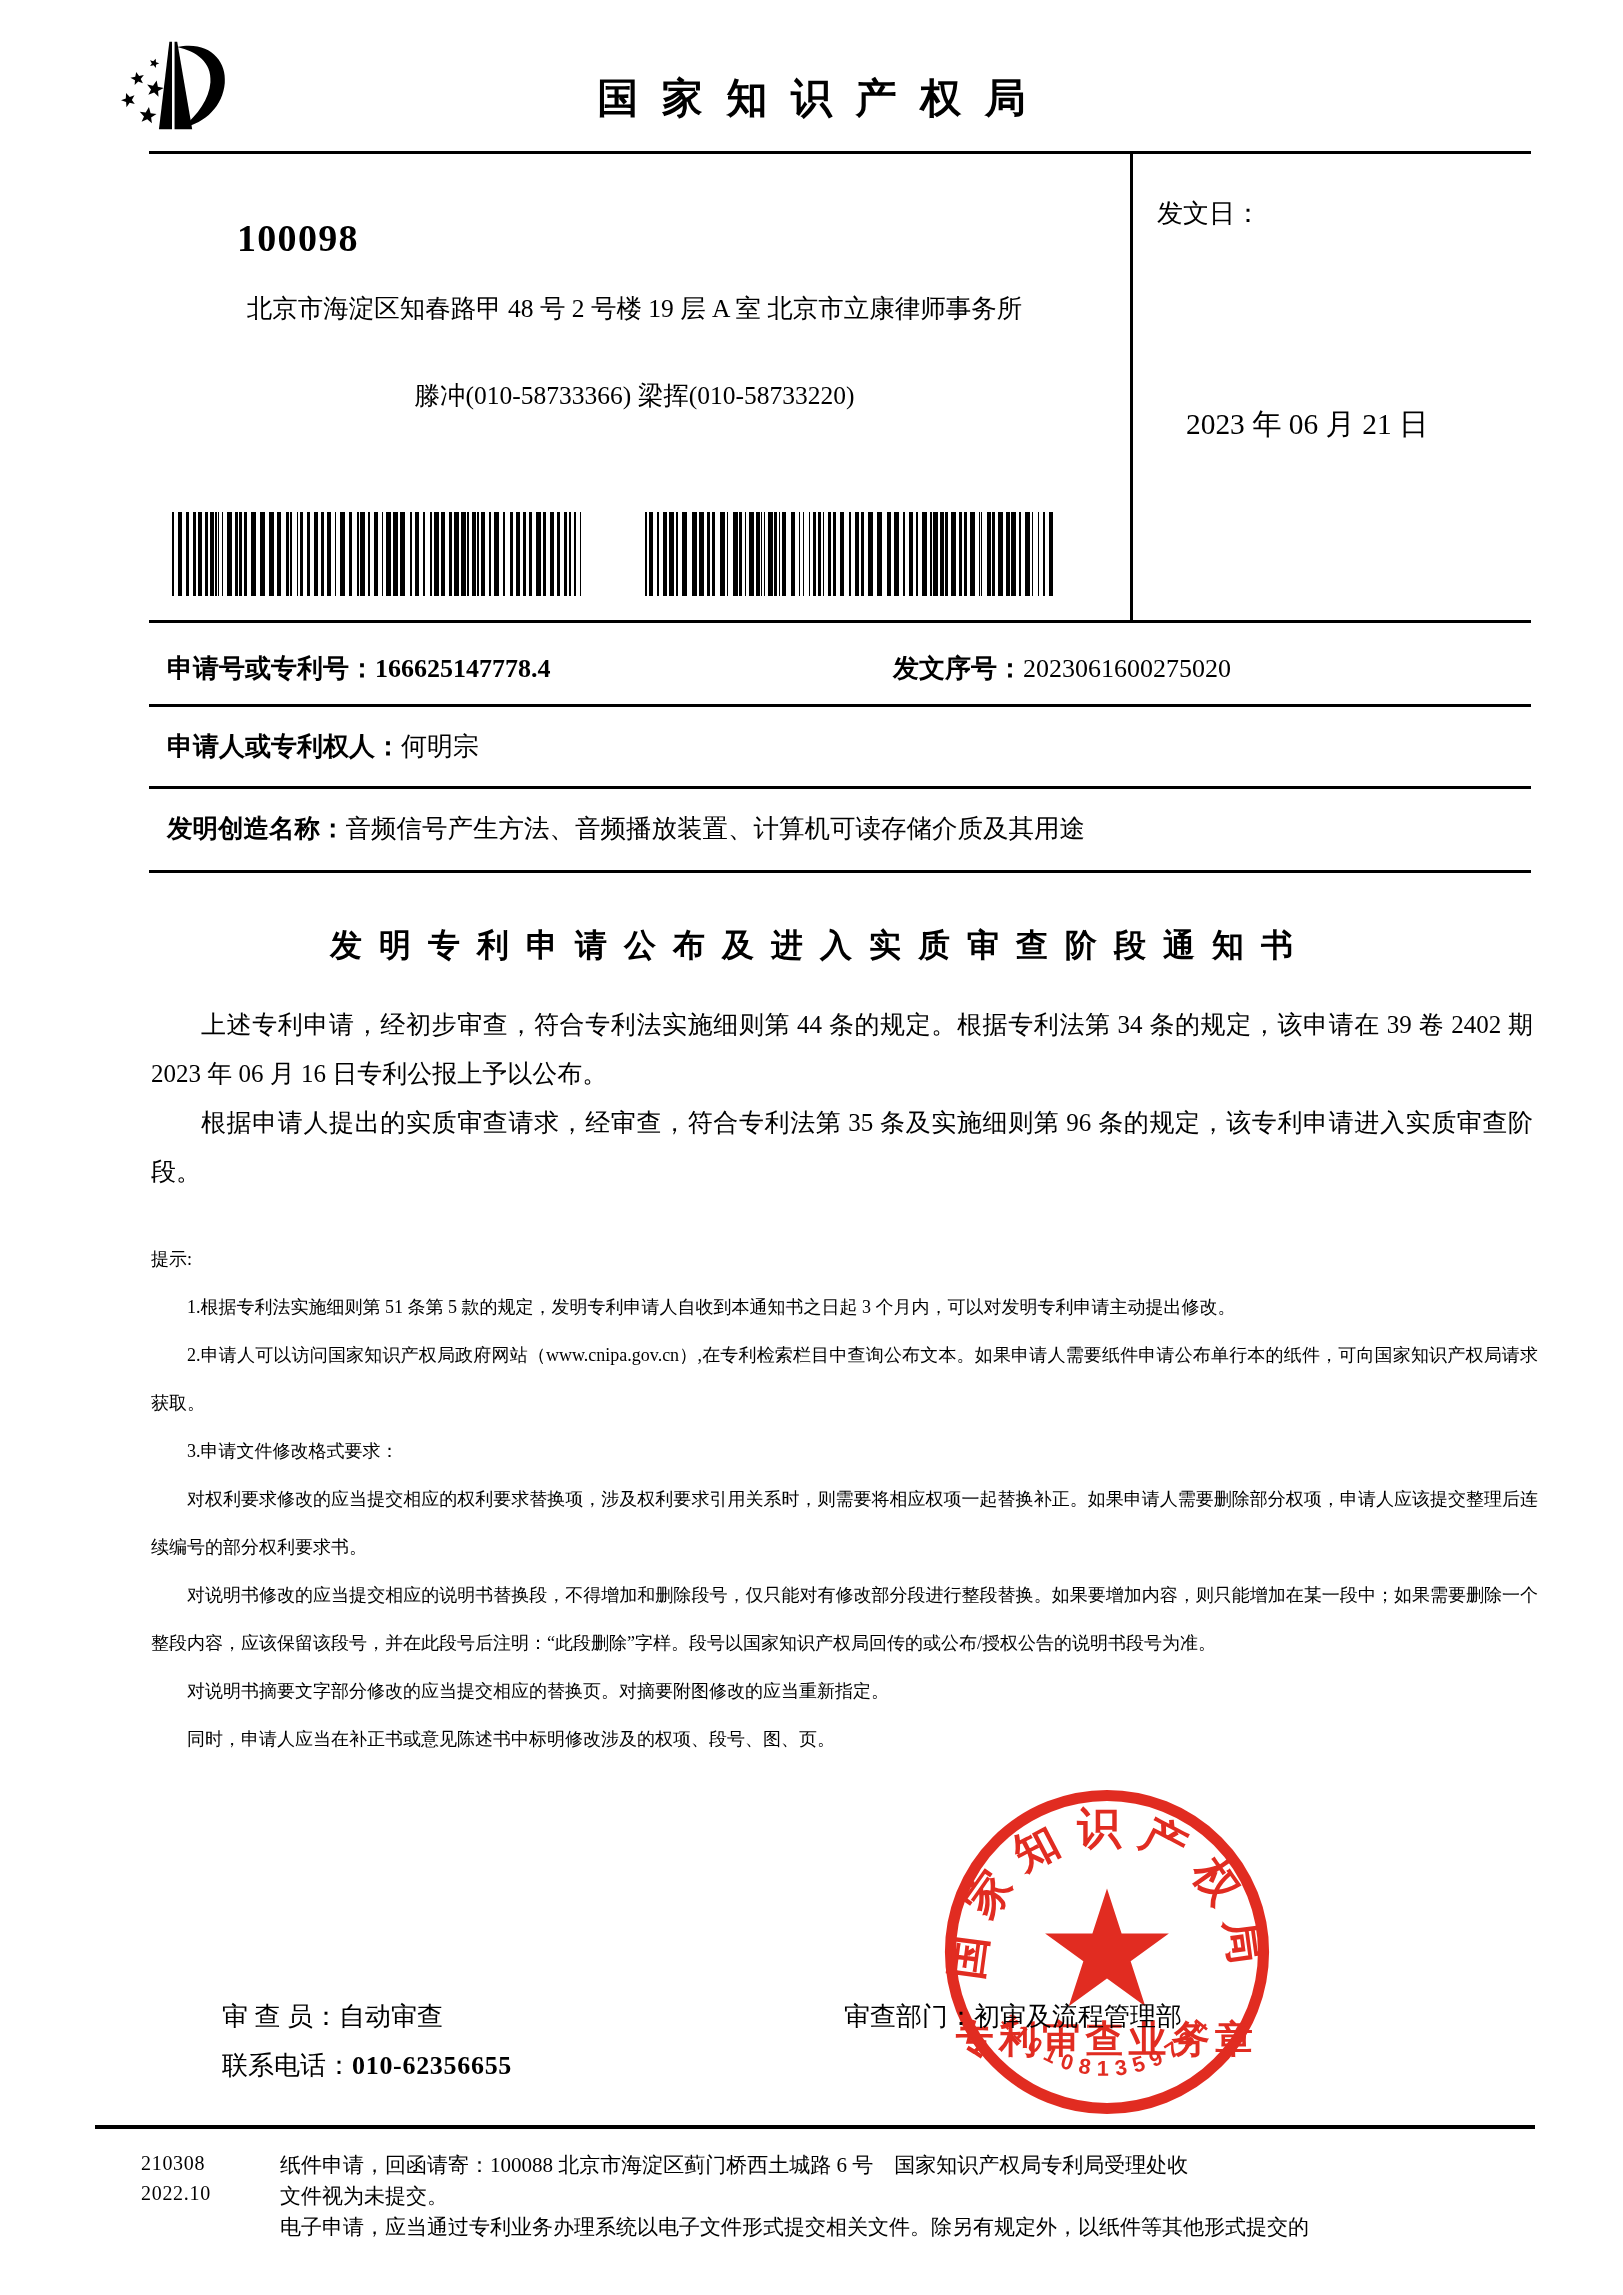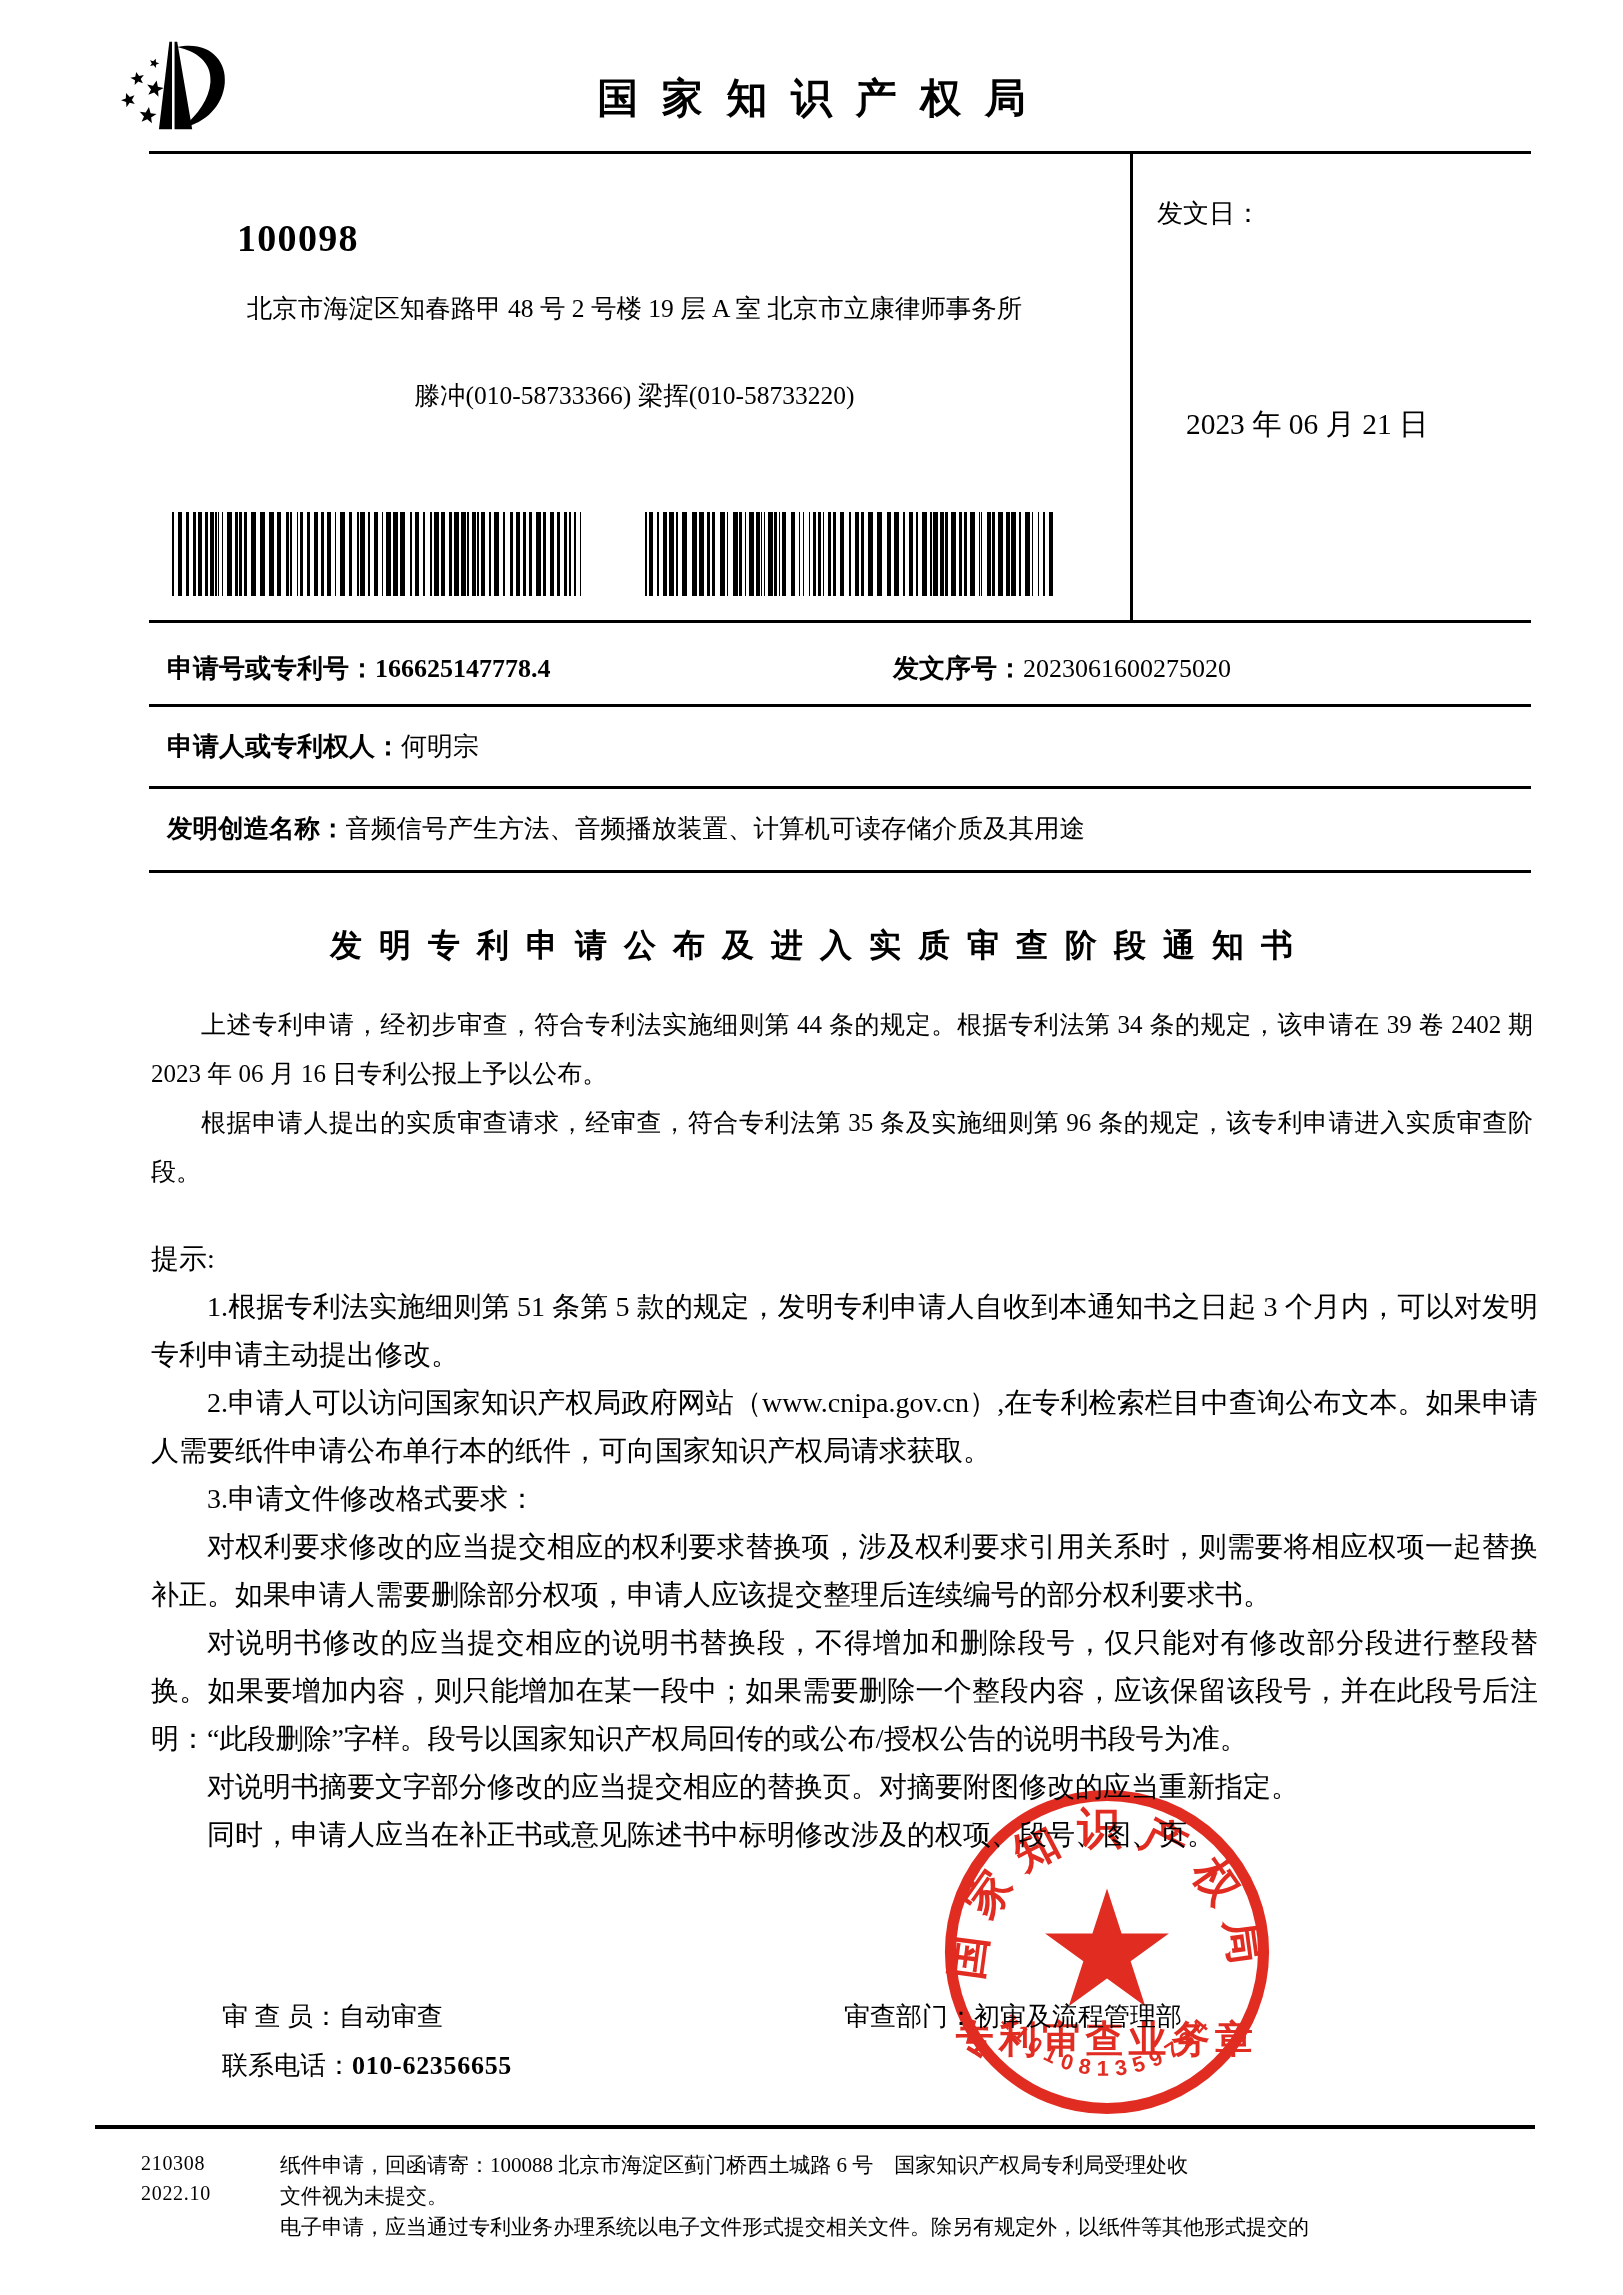--- a/index.html
+++ b/index.html
@@ -32,21 +32,21 @@
     position:absolute;left:0;top:924px;width:1623px;text-align:center;
     font-size:32px;font-weight:bold;letter-spacing:17px;text-indent:17px;
   }
   .body-text{
     position:absolute;left:151px;top:1000px;width:1382px;
     font-size:25px;line-height:49px;text-align:justify;
   }
   .body-text p{margin:0;text-indent:2em;}
   .tips{
     position:absolute;left:151px;top:1235px;width:1387px;
-    font-size:28px;line-height:48px;text-align:justify;
+    font-size:18px;line-height:48px;text-align:justify;
   }
   .tips .tips-head{margin:0;text-indent:0;}
   .tips p{margin:0;text-indent:2em;}
   .examiner-line{position:absolute;font-size:26px;white-space:nowrap;}
   .phone-val{font-weight:bold;letter-spacing:0.7px;}
   .stamp{
     position:absolute;left:940px;top:1785px;width:334px;height:334px;
     mix-blend-mode:multiply;opacity:0.96;
   }
   .footer-code{position:absolute;font-size:20px;letter-spacing:0.7px;}

